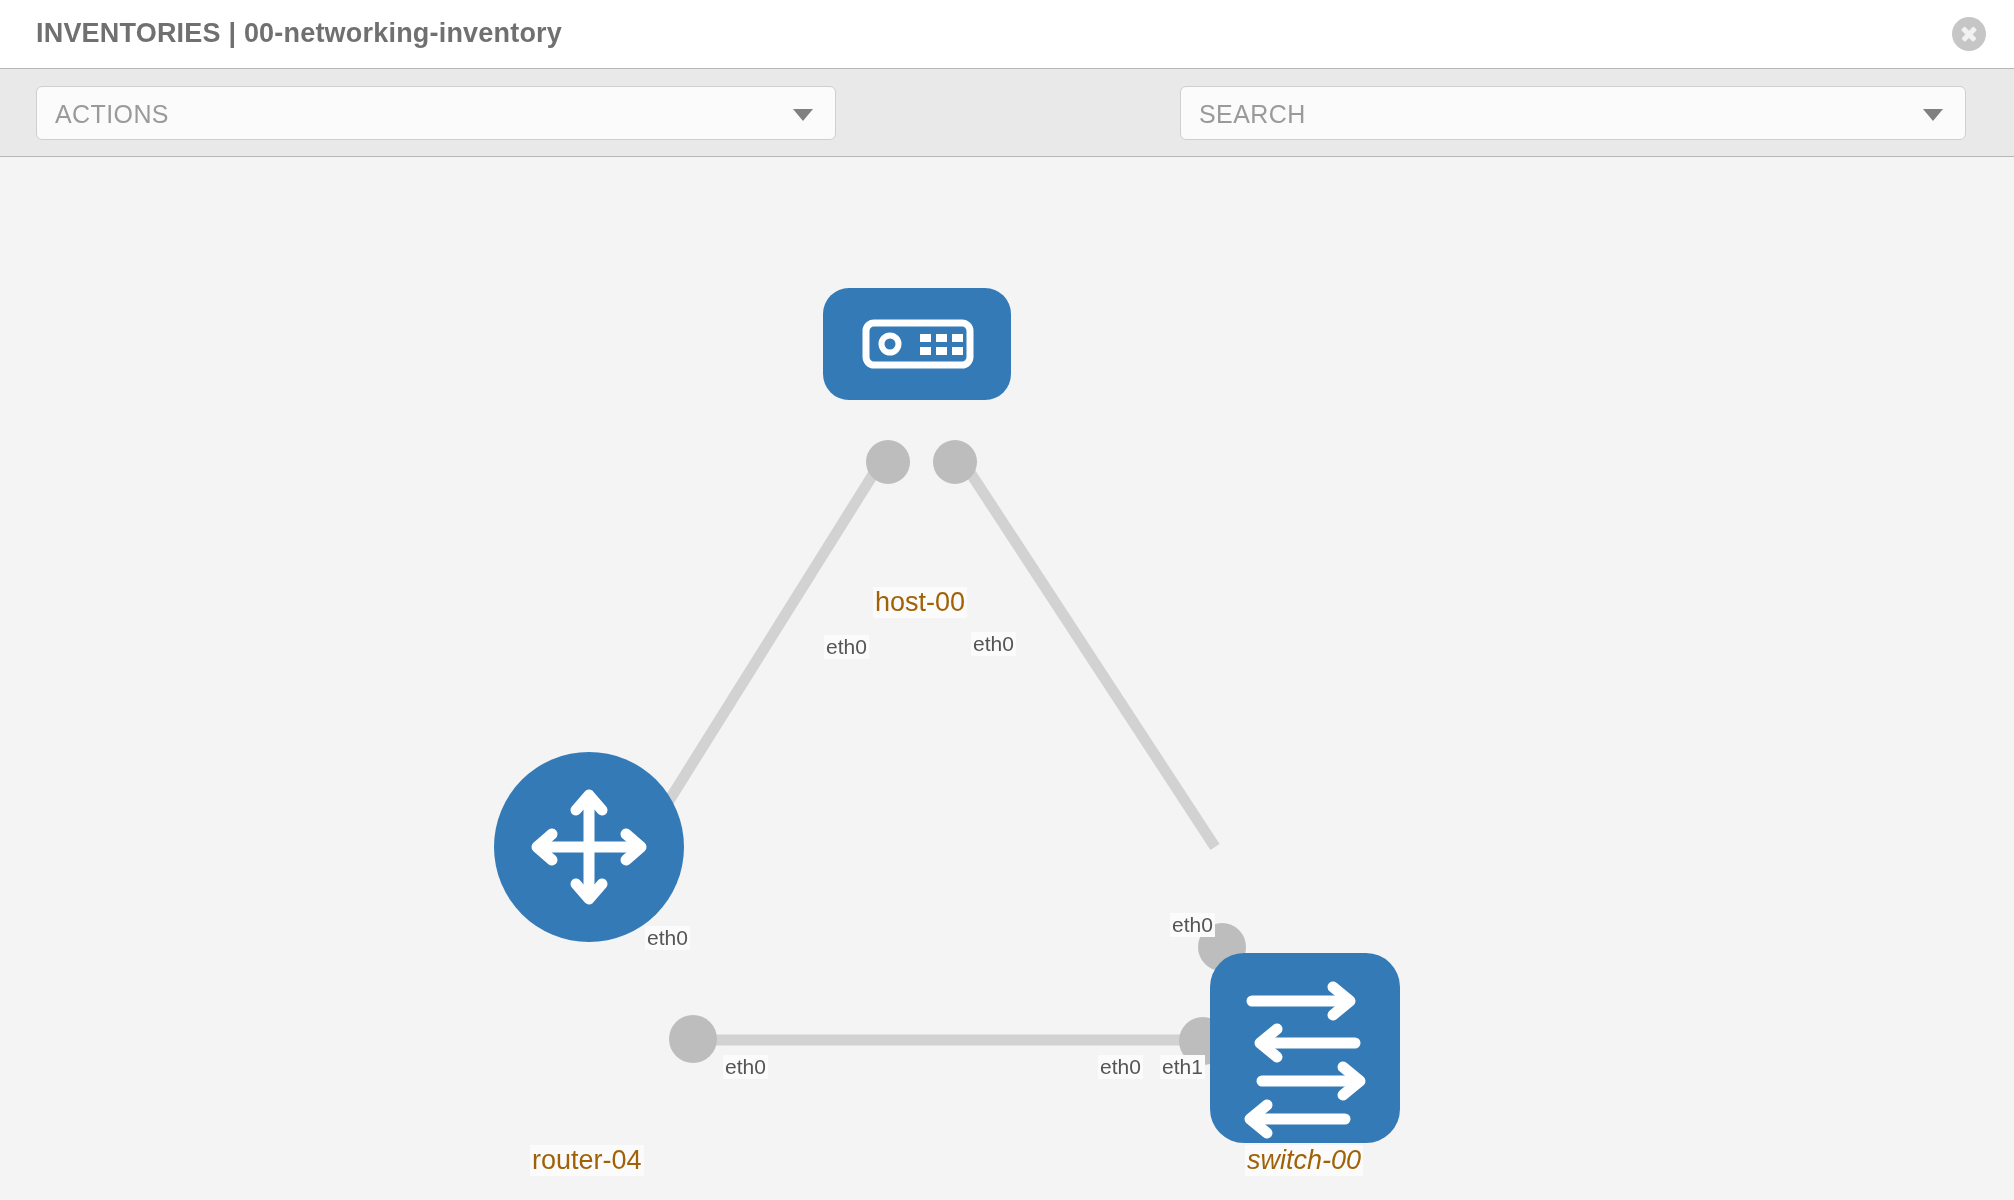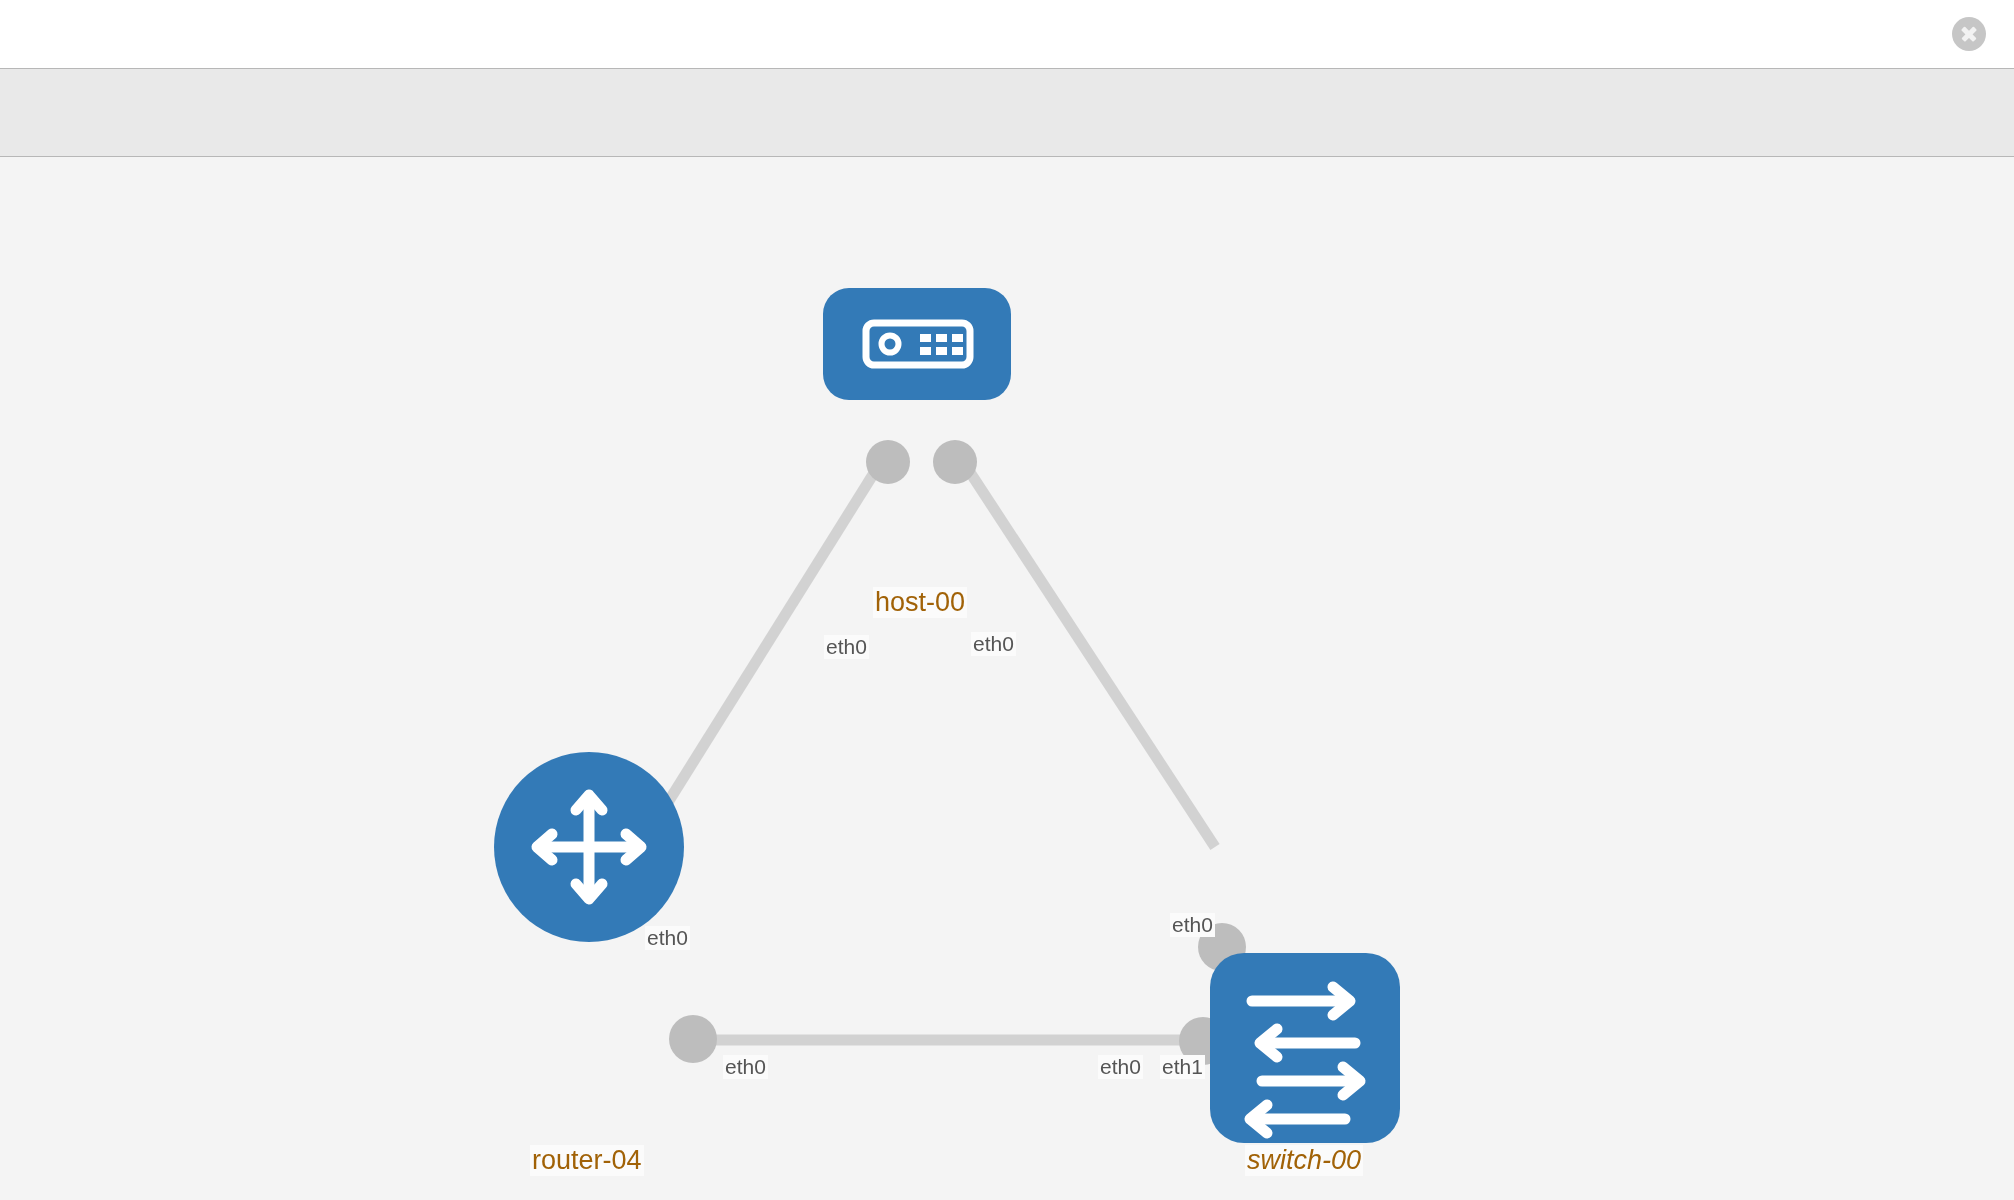--- a/index.html
+++ b/index.html
@@ -157,44 +157,53 @@
     background: #fbfbfb;
     white-space: nowrap;
     padding: 0 2px;
     margin-top: 32px;
   }
 </style>
 </head>
 <body>
 
 <div class="header">
+  <div class="header-title">INVENTORIES | 00-networking-inventory</div>
   <div class="close-btn">
     <span class="bar b1"></span>
     <span class="bar b2"></span>
   </div>
 </div>
 
 <div class="toolbar">
 
+  <div class="actions-select">
+    <span class="label">ACTIONS</span>
+    <span class="caret"></span>
+  </div>
 
   <div class="tool-icon wrench" style="top:90px;">
     <svg viewBox="0 0 32 32" width="44" height="44">
       <path d="M24.4 4.2a8 8 0 0 0-8.6 11.1L4.6 26.5a2.2 2.2 0 0 0 0 3.1 2.2 2.2 0 0 0 3.1 0L18.9 18.4a8 8 0 0 0 10.6-9.1l-4.2 4.2-4.1-1-1-4.1 4.2-4.2z" fill="#707c86"></path>
     </svg>
   </div>
 
   <div class="tool-icon key" style="top:90px;">
     <svg viewBox="0 0 32 32" width="44" height="44">
       <circle cx="11" cy="12" r="7.2" fill="none" stroke="#707c86" stroke-width="4"></circle>
       <path d="M16 17 L29 29" stroke="#707c86" stroke-width="4" stroke-linecap="round" fill="none"></path>
       <path d="M22 26 L28 22" stroke="#707c86" stroke-width="3.2" stroke-linecap="round" fill="none"></path>
       <path d="M25 30 L30 26.5" stroke="#707c86" stroke-width="3.2" stroke-linecap="round" fill="none"></path>
     </svg>
   </div>
 
+  <div class="search-box">
+    <span class="label">SEARCH</span>
+    <span class="caret"></span>
+  </div>
 </div>
 
 <div class="canvas">
 
   <svg class="topology-svg" viewBox="0 0 2014 1043">
 
     <g>
       <line x1="884" y1="300" x2="640" y2="690" stroke="#d2d2d2" stroke-width="11"></line>
     </g>
     <g>

